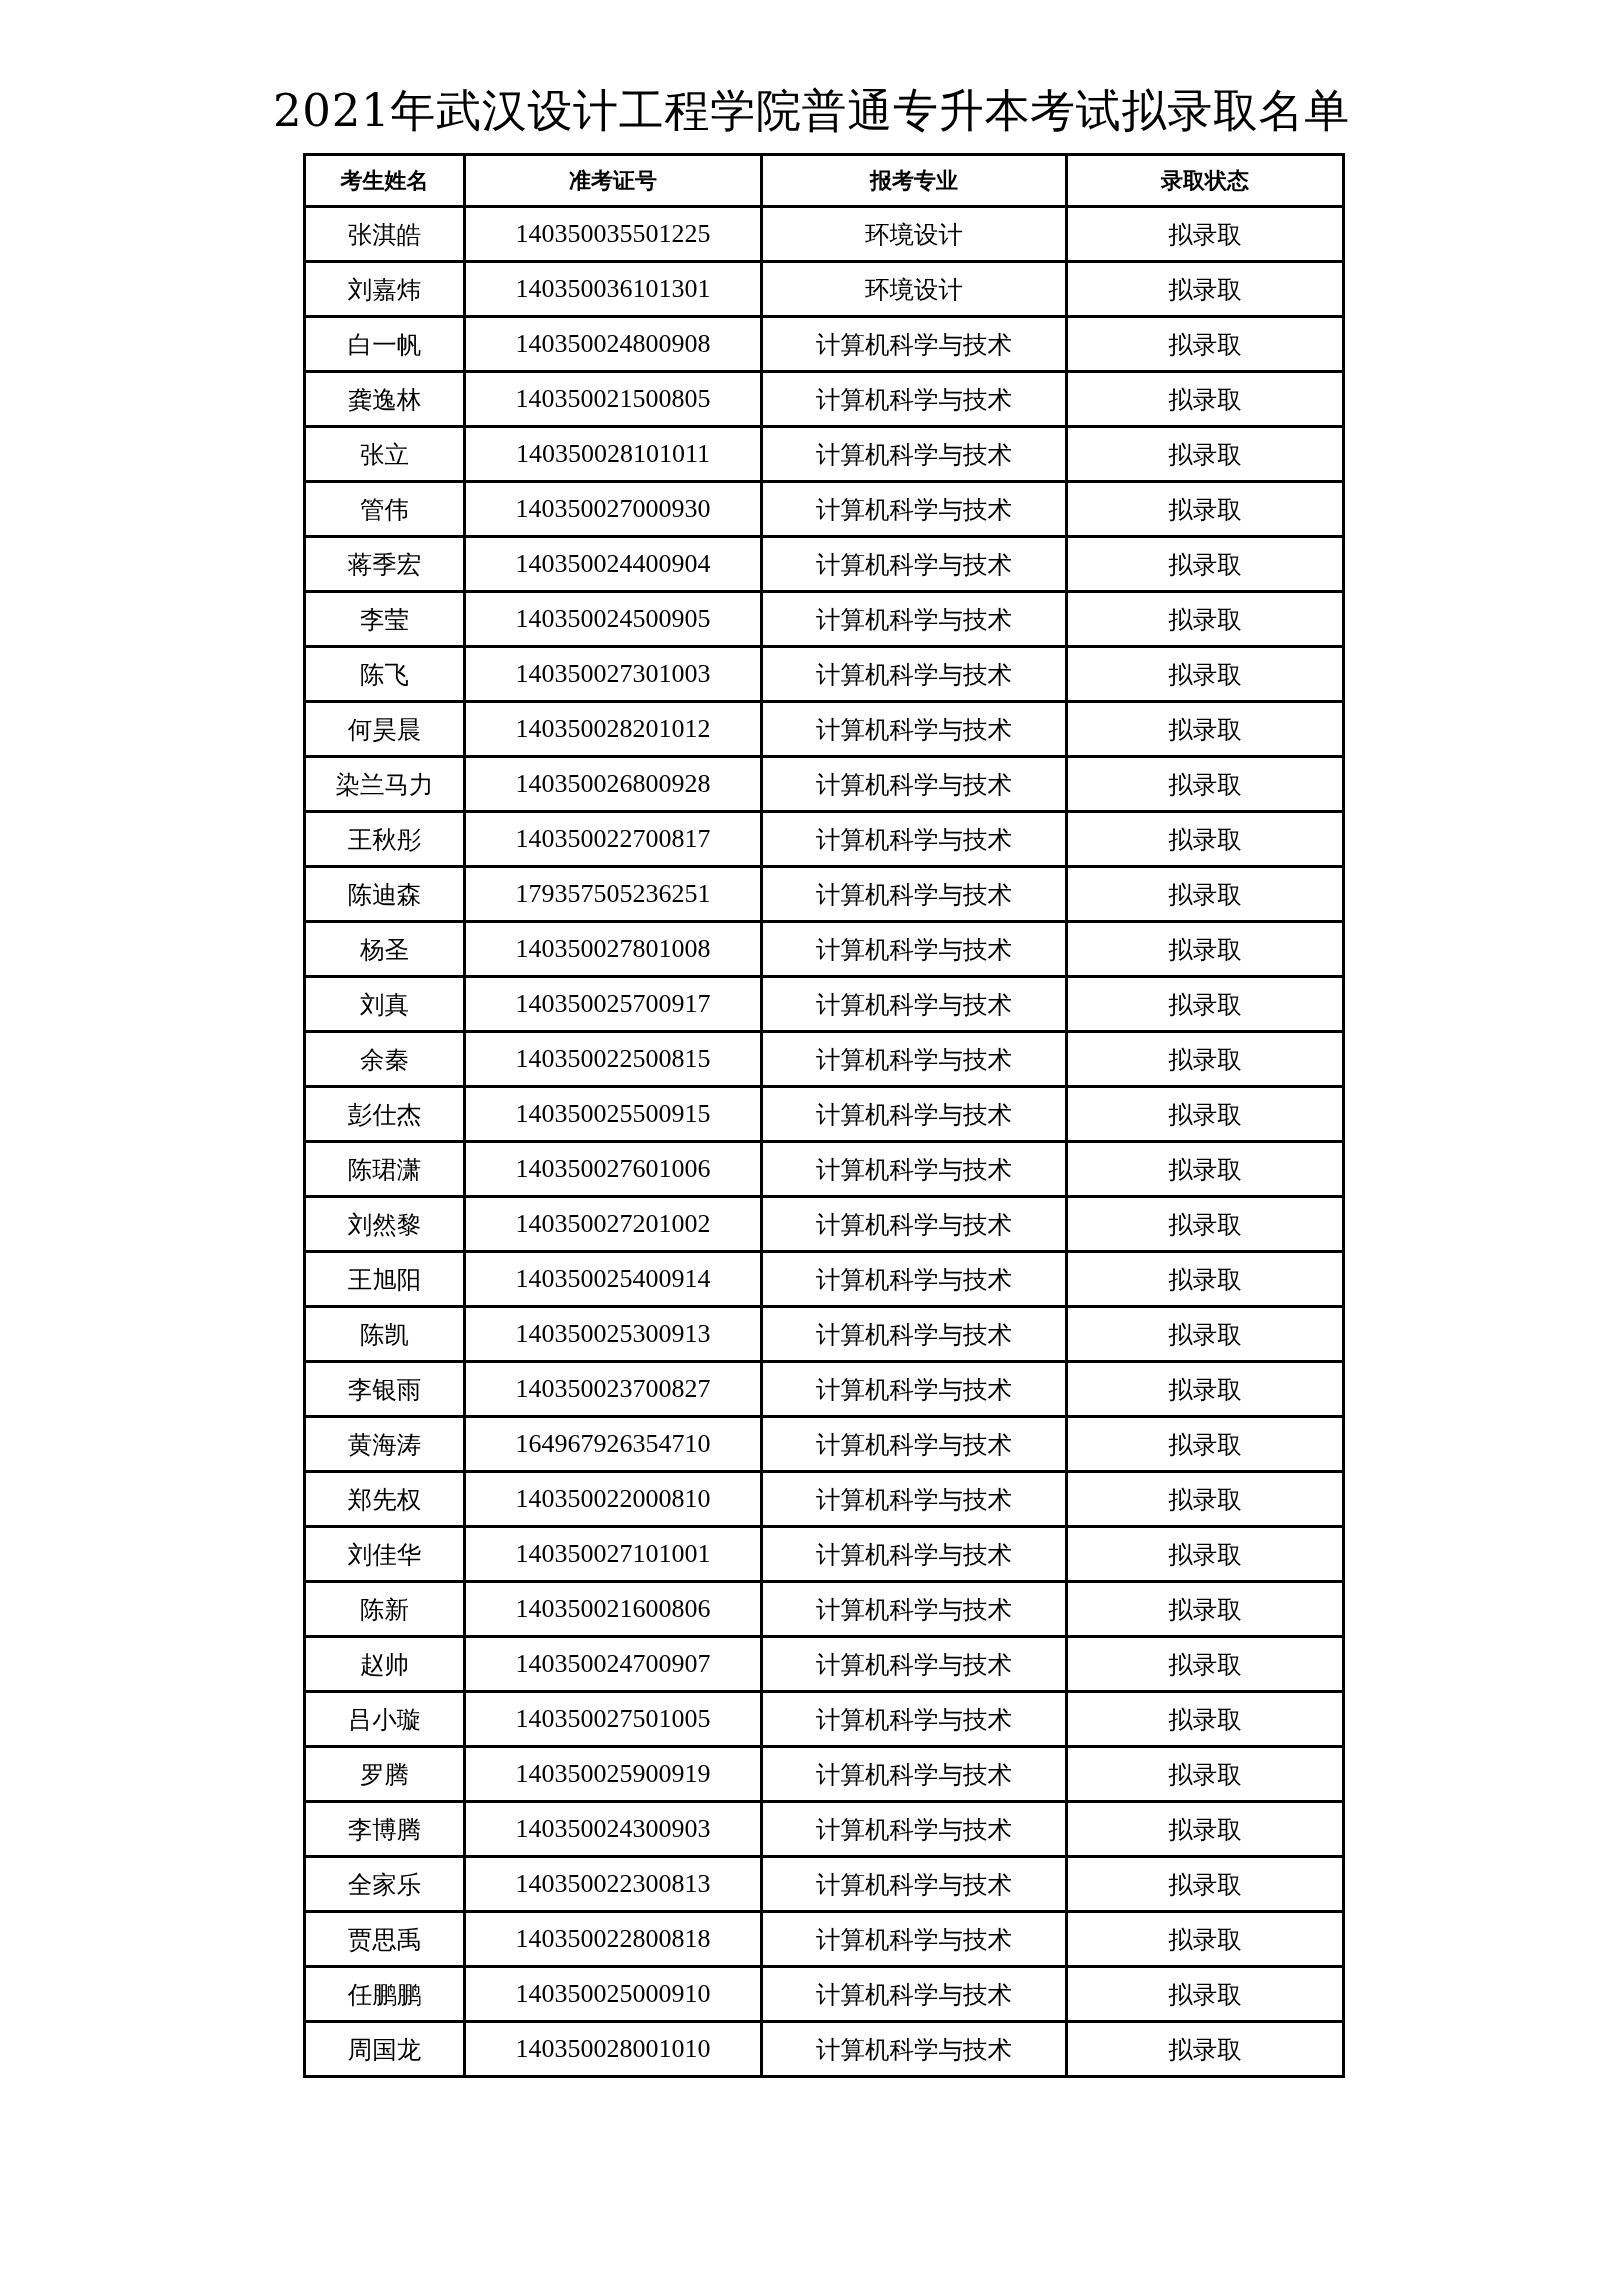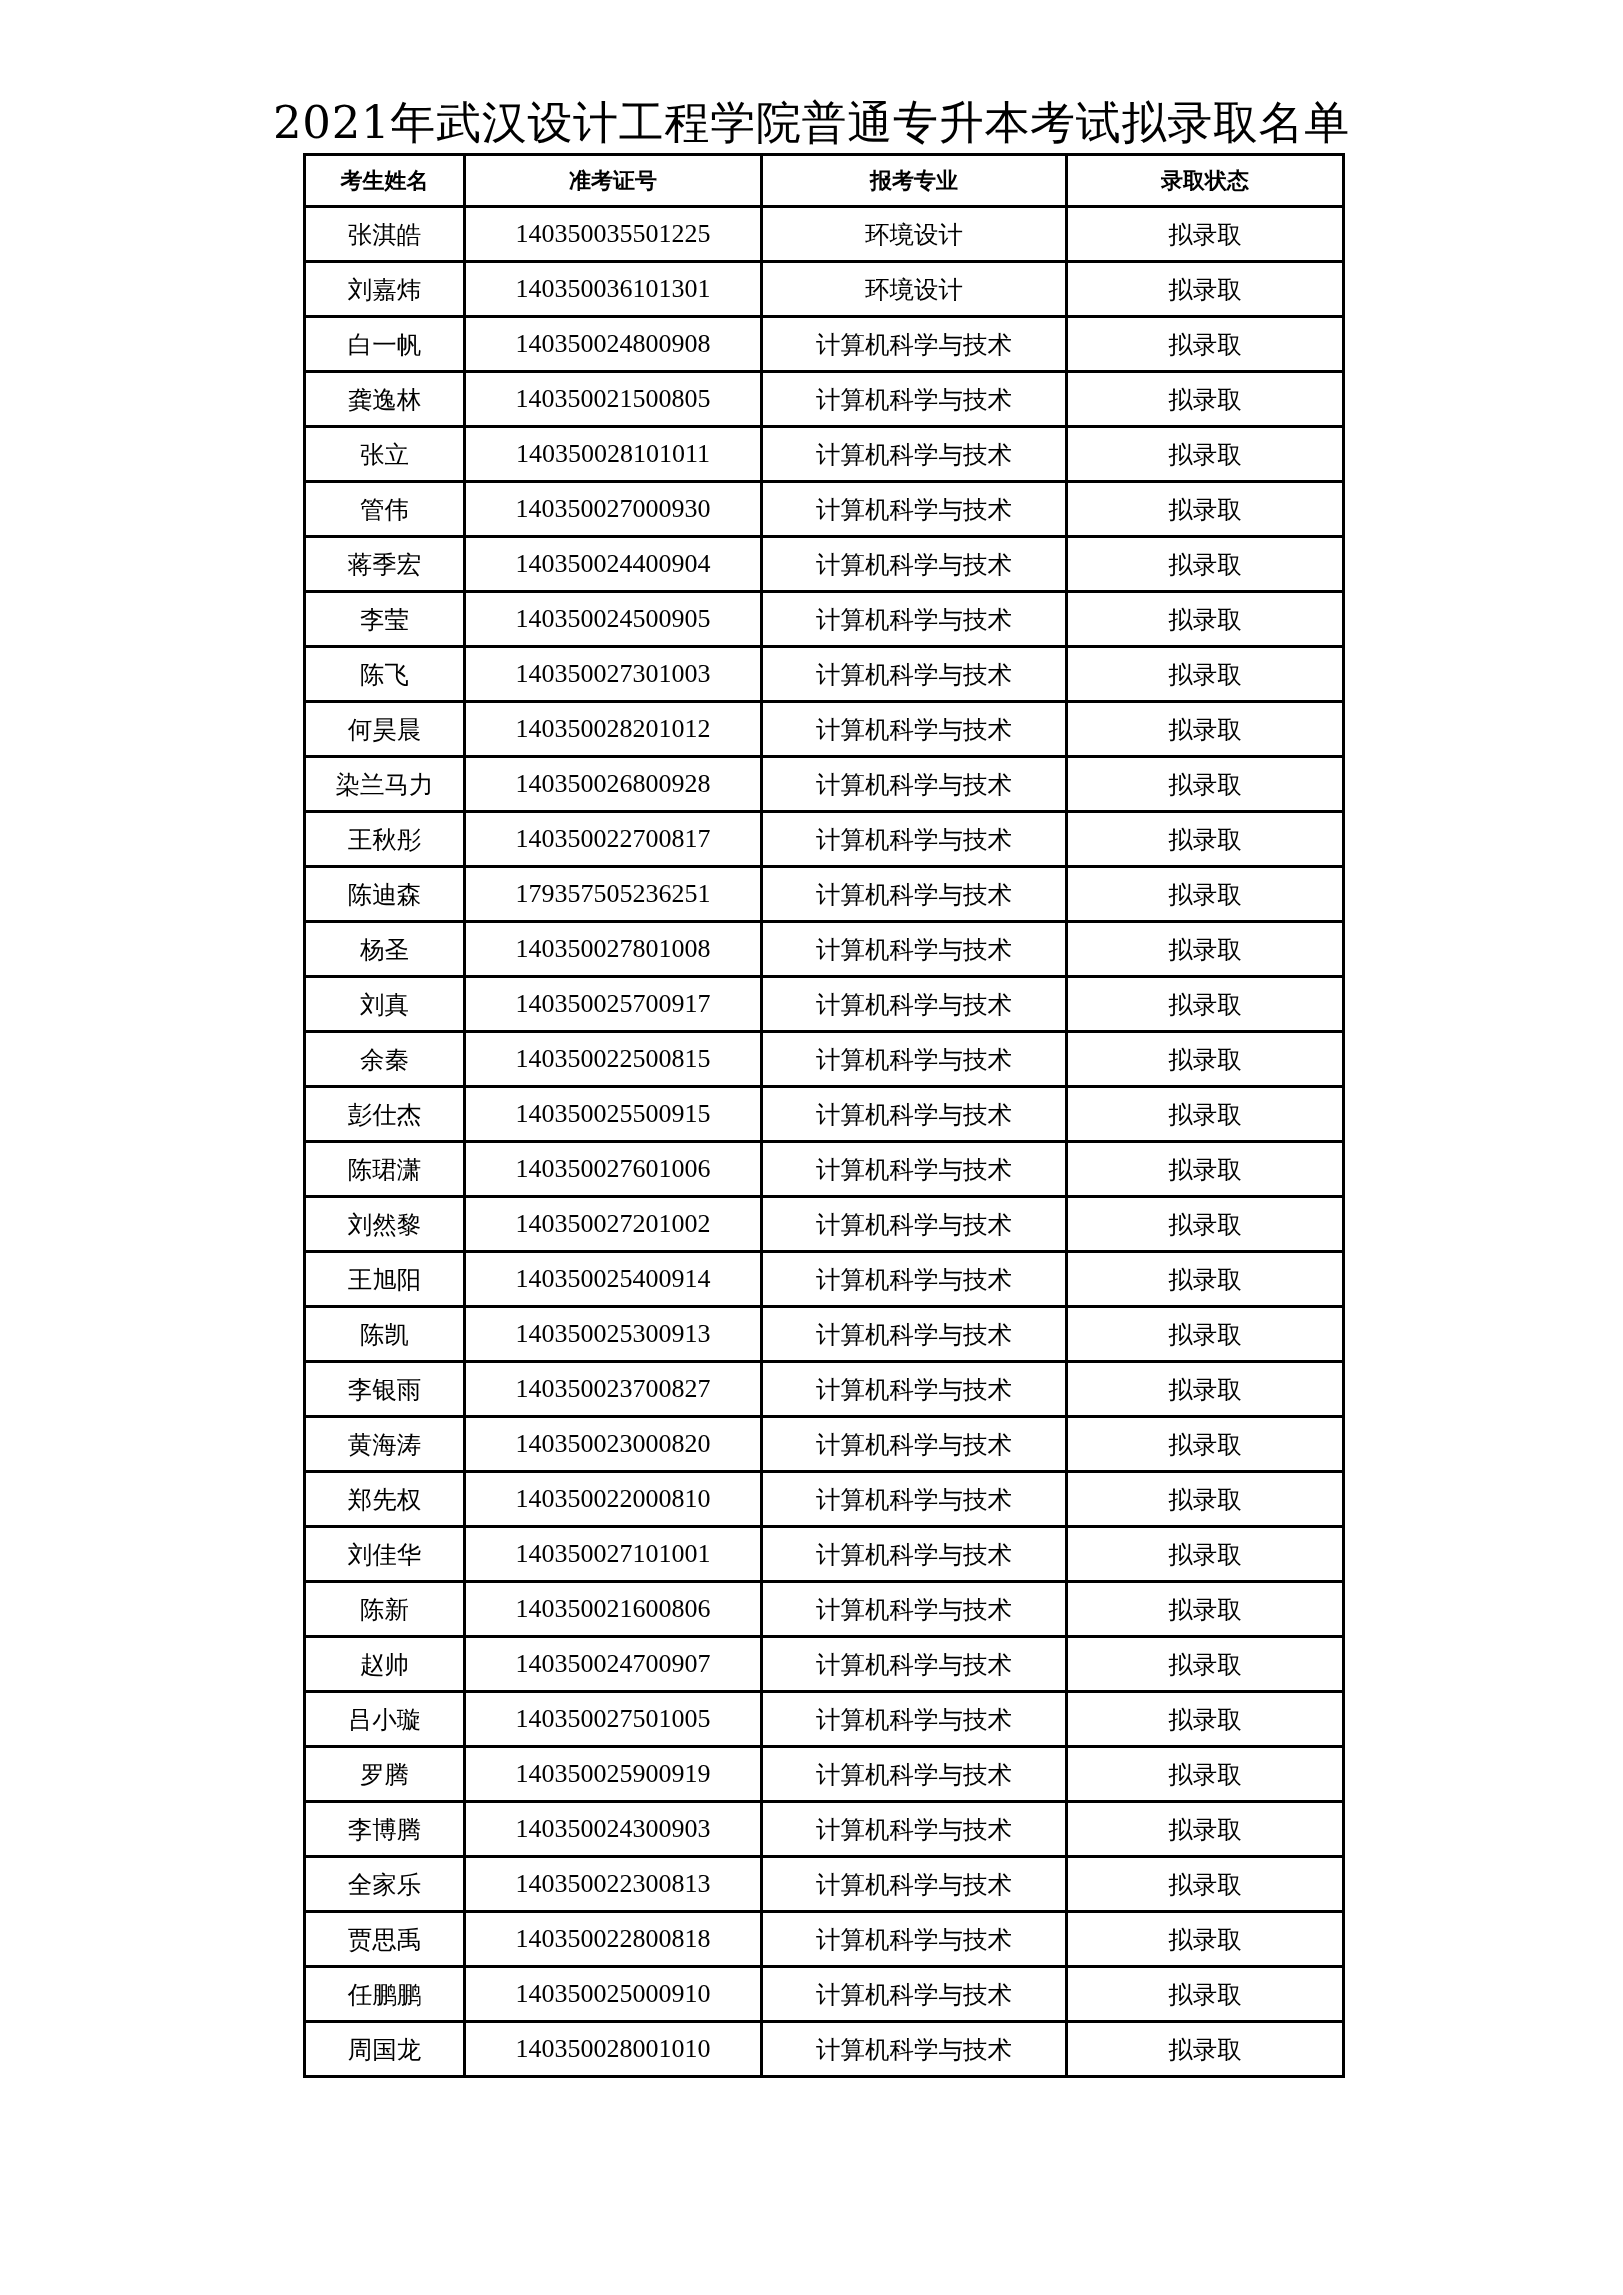--- a/index.html
+++ b/index.html
@@ -19,21 +19,20 @@
     position: absolute;
     left: 0;
     top: 80px;
     width: 1623px;
     text-align: center;
     font-family: "DejaVu Serif", "Liberation Serif", serif;
     font-size: 45px;
     line-height: 61px;
     letter-spacing: 0.7px;
     white-space: nowrap;
-    margin-top: 12px;
   }
   .admit-table {
     position: absolute;
     left: 303px;
     top: 153px;
     width: 1039px;
     border-collapse: collapse;
     table-layout: fixed;
     border: 3.4px solid #000000;
   }
@@ -213,21 +212,21 @@
         <td>拟录取</td>
       </tr>
       <tr>
         <td>李银雨</td>
         <td class="id-cell">140350023700827</td>
         <td>计算机科学与技术</td>
         <td>拟录取</td>
       </tr>
       <tr>
         <td>黄海涛</td>
-        <td class="id-cell">140350023000820</td>
+        <td class="id-cell">164967926354710</td>
         <td>计算机科学与技术</td>
         <td>拟录取</td>
       </tr>
       <tr>
         <td>郑先权</td>
         <td class="id-cell">140350022000810</td>
         <td>计算机科学与技术</td>
         <td>拟录取</td>
       </tr>
       <tr>

